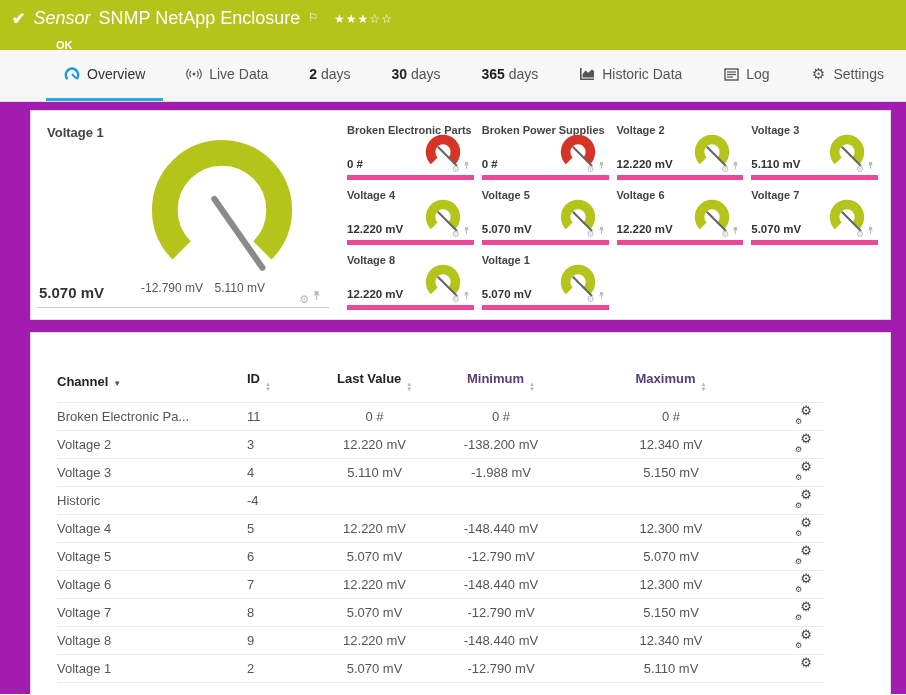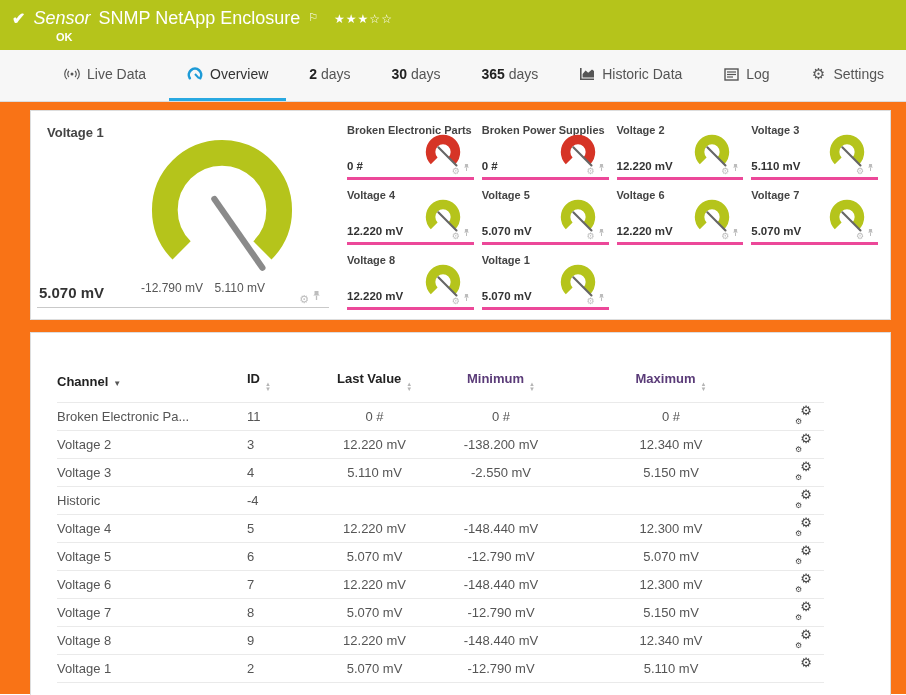--- a/index.html
+++ b/index.html
@@ -6,54 +6,54 @@
   body{width:906px;height:695px;overflow:hidden;background:#fff;
        font-family:"Liberation Sans",sans-serif;-webkit-font-smoothing:antialiased}
 
   
   .app-header{height:50px;background:#b5c41b;color:#fff;box-sizing:border-box;padding:7px 0 0 12px}
   .hdr-line1{display:flex;align-items:flex-start;gap:8px;font-size:18px;line-height:22px}
   .check{font-size:16px;font-weight:bold;margin-top:1px}
   .hdr-prefix{font-style:italic}
   .flag{font-size:11px;margin-top:-1px}
   .stars{font-size:12px;letter-spacing:1px;margin-left:8px;margin-top:1px}
-  .hdr-ok{font-size:11px;font-weight:bold;margin:1px 0 0 44px}
+  .hdr-ok{font-size:11px;font-weight:bold;margin:9px 0 0 44px}
 
   
   .tabbar{height:52px;background:#f7f7f7;border-bottom:1px solid #dcdcdc;
           display:flex;justify-content:space-between;align-items:stretch;
           padding:0 4px 0 46px;box-sizing:border-box}
   .tab{display:flex;align-items:center;gap:7px;padding:0 18px;font-size:14px;color:#555;
        cursor:pointer;border-bottom:3px solid transparent;box-sizing:border-box;white-space:nowrap}
   .tab.active{border-bottom-color:#29a9e1;color:#333}
   .tab b{color:#222;font-weight:bold;margin-right:-3px}
   .tab .ticon{display:inline-flex;width:16px;height:16px;align-items:center;justify-content:center}
   .tab .ticon svg{display:block}
   .tab .gear-glyph{font-size:15px;color:#555;line-height:16px}
 
   
-  .content{background:#f97316;height:592px;box-sizing:border-box;padding:8px 15px 0 30px}
+  .content{background:#a21caf;height:592px;box-sizing:border-box;padding:8px 15px 0 30px}
   .panel{background:#fff;border:1px solid #ddd;box-sizing:border-box}
   .panel.gauges{height:210px;display:flex;margin-bottom:12px}
   .panel.table-panel{height:420px;padding-top:36px}
 
   
   .main-tile{position:relative;width:292px;height:196px;margin-left:6px;border-bottom:1px solid #c9c9c9}
   .main-label{position:absolute;top:14px;left:10px;font-size:13px;font-weight:bold;color:#444}
   .main-gauge{position:absolute;top:18px;left:100px}
   .main-value{position:absolute;bottom:6px;left:2px;font-size:15px;font-weight:bold;color:#333}
   .main-minmax{position:absolute;bottom:12px;left:104px;width:124px;display:flex;
                justify-content:space-between;font-size:12px;color:#555}
   .tile-icons{position:absolute;bottom:2px;right:8px;display:flex;gap:3px;align-items:flex-end;color:#bdbdbd}
   .tile-icons .gear-sm{font-size:11px;line-height:11px;color:#bdbdbd}
 
   
   .small-grid{flex:1;display:grid;grid-template-columns:repeat(4,1fr);grid-auto-rows:61px;
               gap:4px 8px;padding:8px 12px 0 18px}
-  .small-tile{position:relative;border-bottom:3px solid #ec4899}
+  .small-tile{position:relative;border-bottom:5px solid #ec4899}
   .small-label{position:absolute;top:5px;left:0;font-size:11px;font-weight:bold;color:#444;white-space:nowrap}
   .small-value{position:absolute;bottom:5px;left:0;font-size:11.5px;font-weight:bold;color:#333}
   .small-gauge{position:absolute;right:8px;top:11px}
   .small-tile .tile-icons{bottom:1px;right:4px}
   .small-tile .gear-sm{font-size:9px;line-height:9px}
 
   
   .chan-table{border-collapse:collapse;table-layout:fixed;margin-left:26px;width:767px;
               font-size:13px;color:#555}
   .chan-table th{font-weight:bold;text-align:left;padding:2px 0 10px;color:#222;cursor:pointer;white-space:nowrap}
@@ -78,38 +78,38 @@
     <span class="check">✔</span>
     <span><i class="hdr-prefix">Sensor</i></span>
     <span>SNMP NetApp Enclosure</span>
     <span class="flag">⚐</span>
     <span class="stars">★★★☆☆</span>
   </div>
   <div class="hdr-ok">OK</div>
 </div>
 
 <div class="tabbar">
+    <div class="tab active">
+      <span class="ticon">
+        <svg width="16" height="16" viewBox="0 0 16 16">
+          <path d="M2.8 12.2 A6.2 6.2 0 1 1 13.2 12.2" fill="none" stroke="#1d9bd7" stroke-width="2.6" stroke-linecap="round"></path>
+          <line x1="8" y1="8" x2="12" y2="12.4" stroke="#1d9bd7" stroke-width="2"></line>
+        </svg>
+      </span>
+      <span>Overview</span>
+    </div>
     <div class="tab">
       <span class="ticon">
         <svg width="18" height="14" viewBox="0 0 18 14">
           <circle cx="9" cy="7" r="1.7" fill="#555"></circle>
           <path d="M5.6 3.6a4.8 4.8 0 0 0 0 6.8 M3.2 1.2a8.2 8.2 0 0 0 0 11.6" fill="none" stroke="#555" stroke-width="1.3"></path>
           <path d="M12.4 3.6a4.8 4.8 0 0 1 0 6.8 M14.8 1.2a8.2 8.2 0 0 1 0 11.6" fill="none" stroke="#555" stroke-width="1.3"></path>
         </svg>
       </span>
       <span>Live Data</span>
-    </div>
-    <div class="tab active">
-      <span class="ticon">
-        <svg width="16" height="16" viewBox="0 0 16 16">
-          <path d="M2.8 12.2 A6.2 6.2 0 1 1 13.2 12.2" fill="none" stroke="#1d9bd7" stroke-width="2.6" stroke-linecap="round"></path>
-          <line x1="8" y1="8" x2="12" y2="12.4" stroke="#1d9bd7" stroke-width="2"></line>
-        </svg>
-      </span>
-      <span>Overview</span>
     </div>
     <div class="tab">
       <b>2</b>
       <span>days</span>
     </div>
     <div class="tab">
       <b>30</b>
       <span>days</span>
     </div>
     <div class="tab">
@@ -366,21 +366,21 @@
             <td>3</td>
             <td class="right">12.220 mV</td>
             <td class="right">-138.200 mV</td>
             <td class="right">12.340 mV</td>
             <td class="iconcell"><span class="gears"><span class="g1">⚙</span><span class="g2">⚙</span></span></td>
           </tr>
           <tr>
             <td>Voltage 3</td>
             <td>4</td>
             <td class="right">5.110 mV</td>
-            <td class="right">-2.550 mV</td>
+            <td class="right">-1.988 mV</td>
             <td class="right">5.150 mV</td>
             <td class="iconcell"><span class="gears"><span class="g1">⚙</span><span class="g2">⚙</span></span></td>
           </tr>
           <tr>
             <td>Historic</td>
             <td>-4</td>
             <td class="right"></td>
             <td class="right"></td>
             <td class="right"></td>
             <td class="iconcell"><span class="gears"><span class="g1">⚙</span><span class="g2">⚙</span></span></td>

